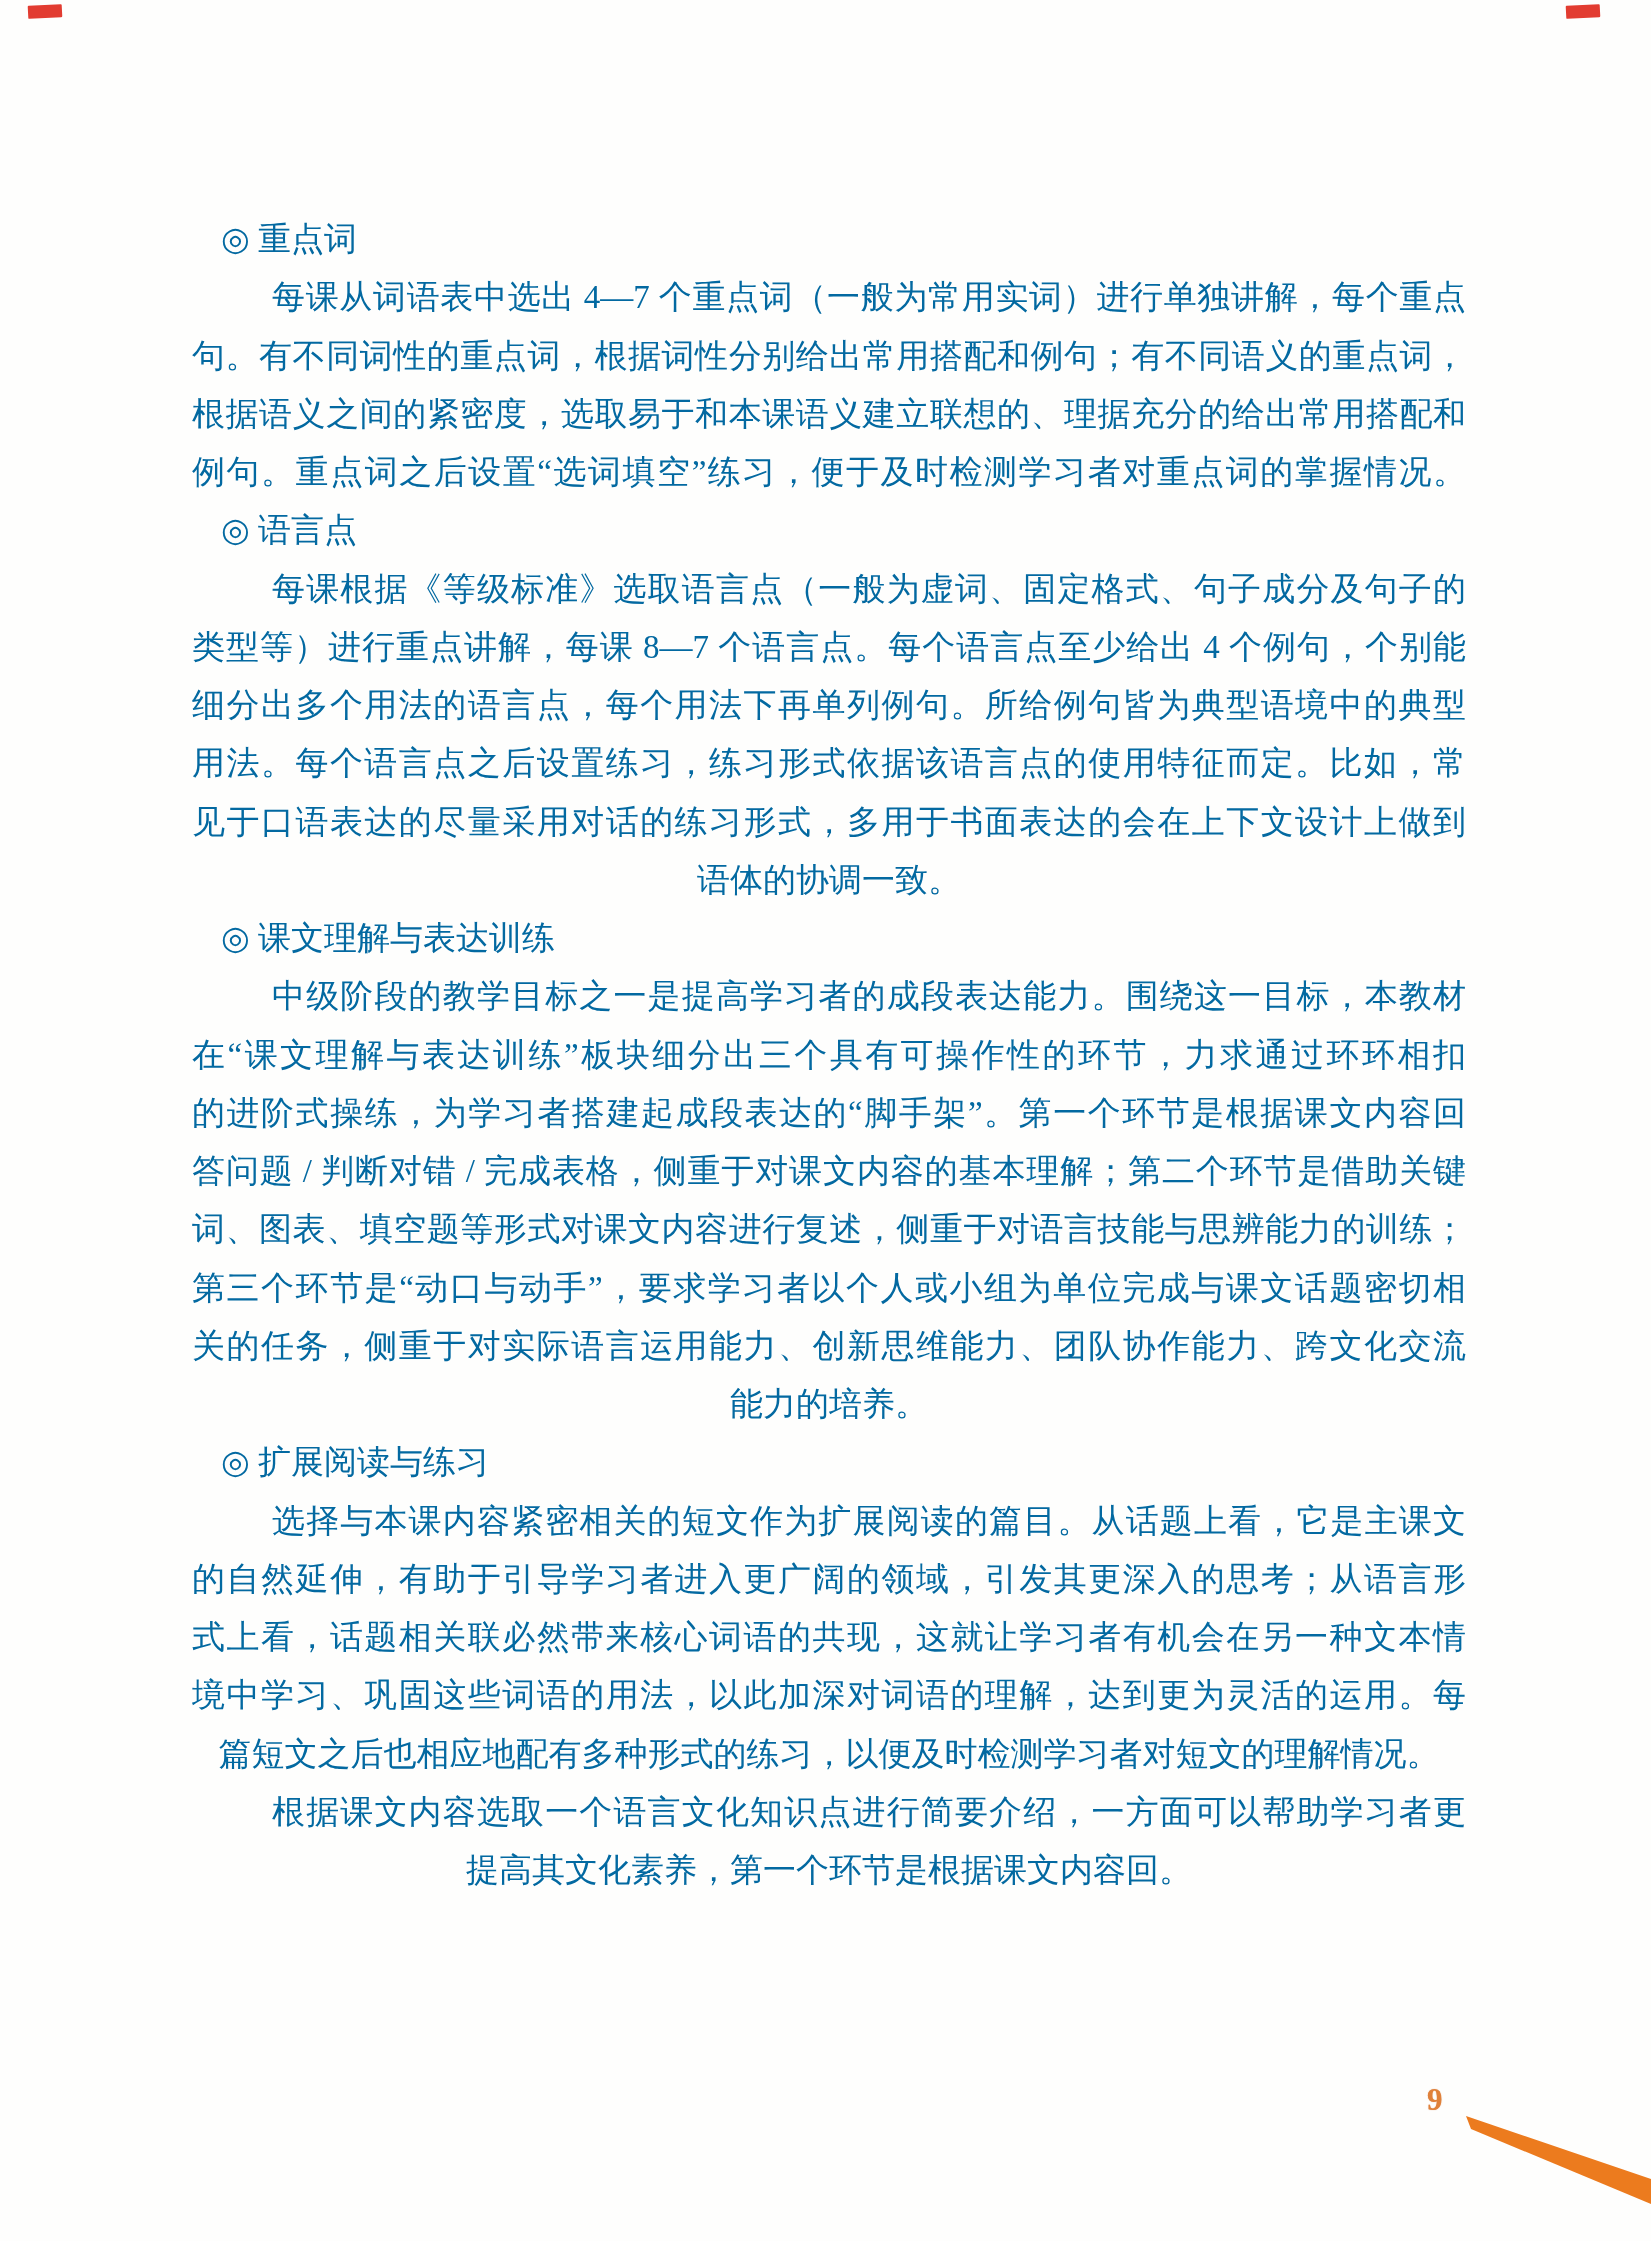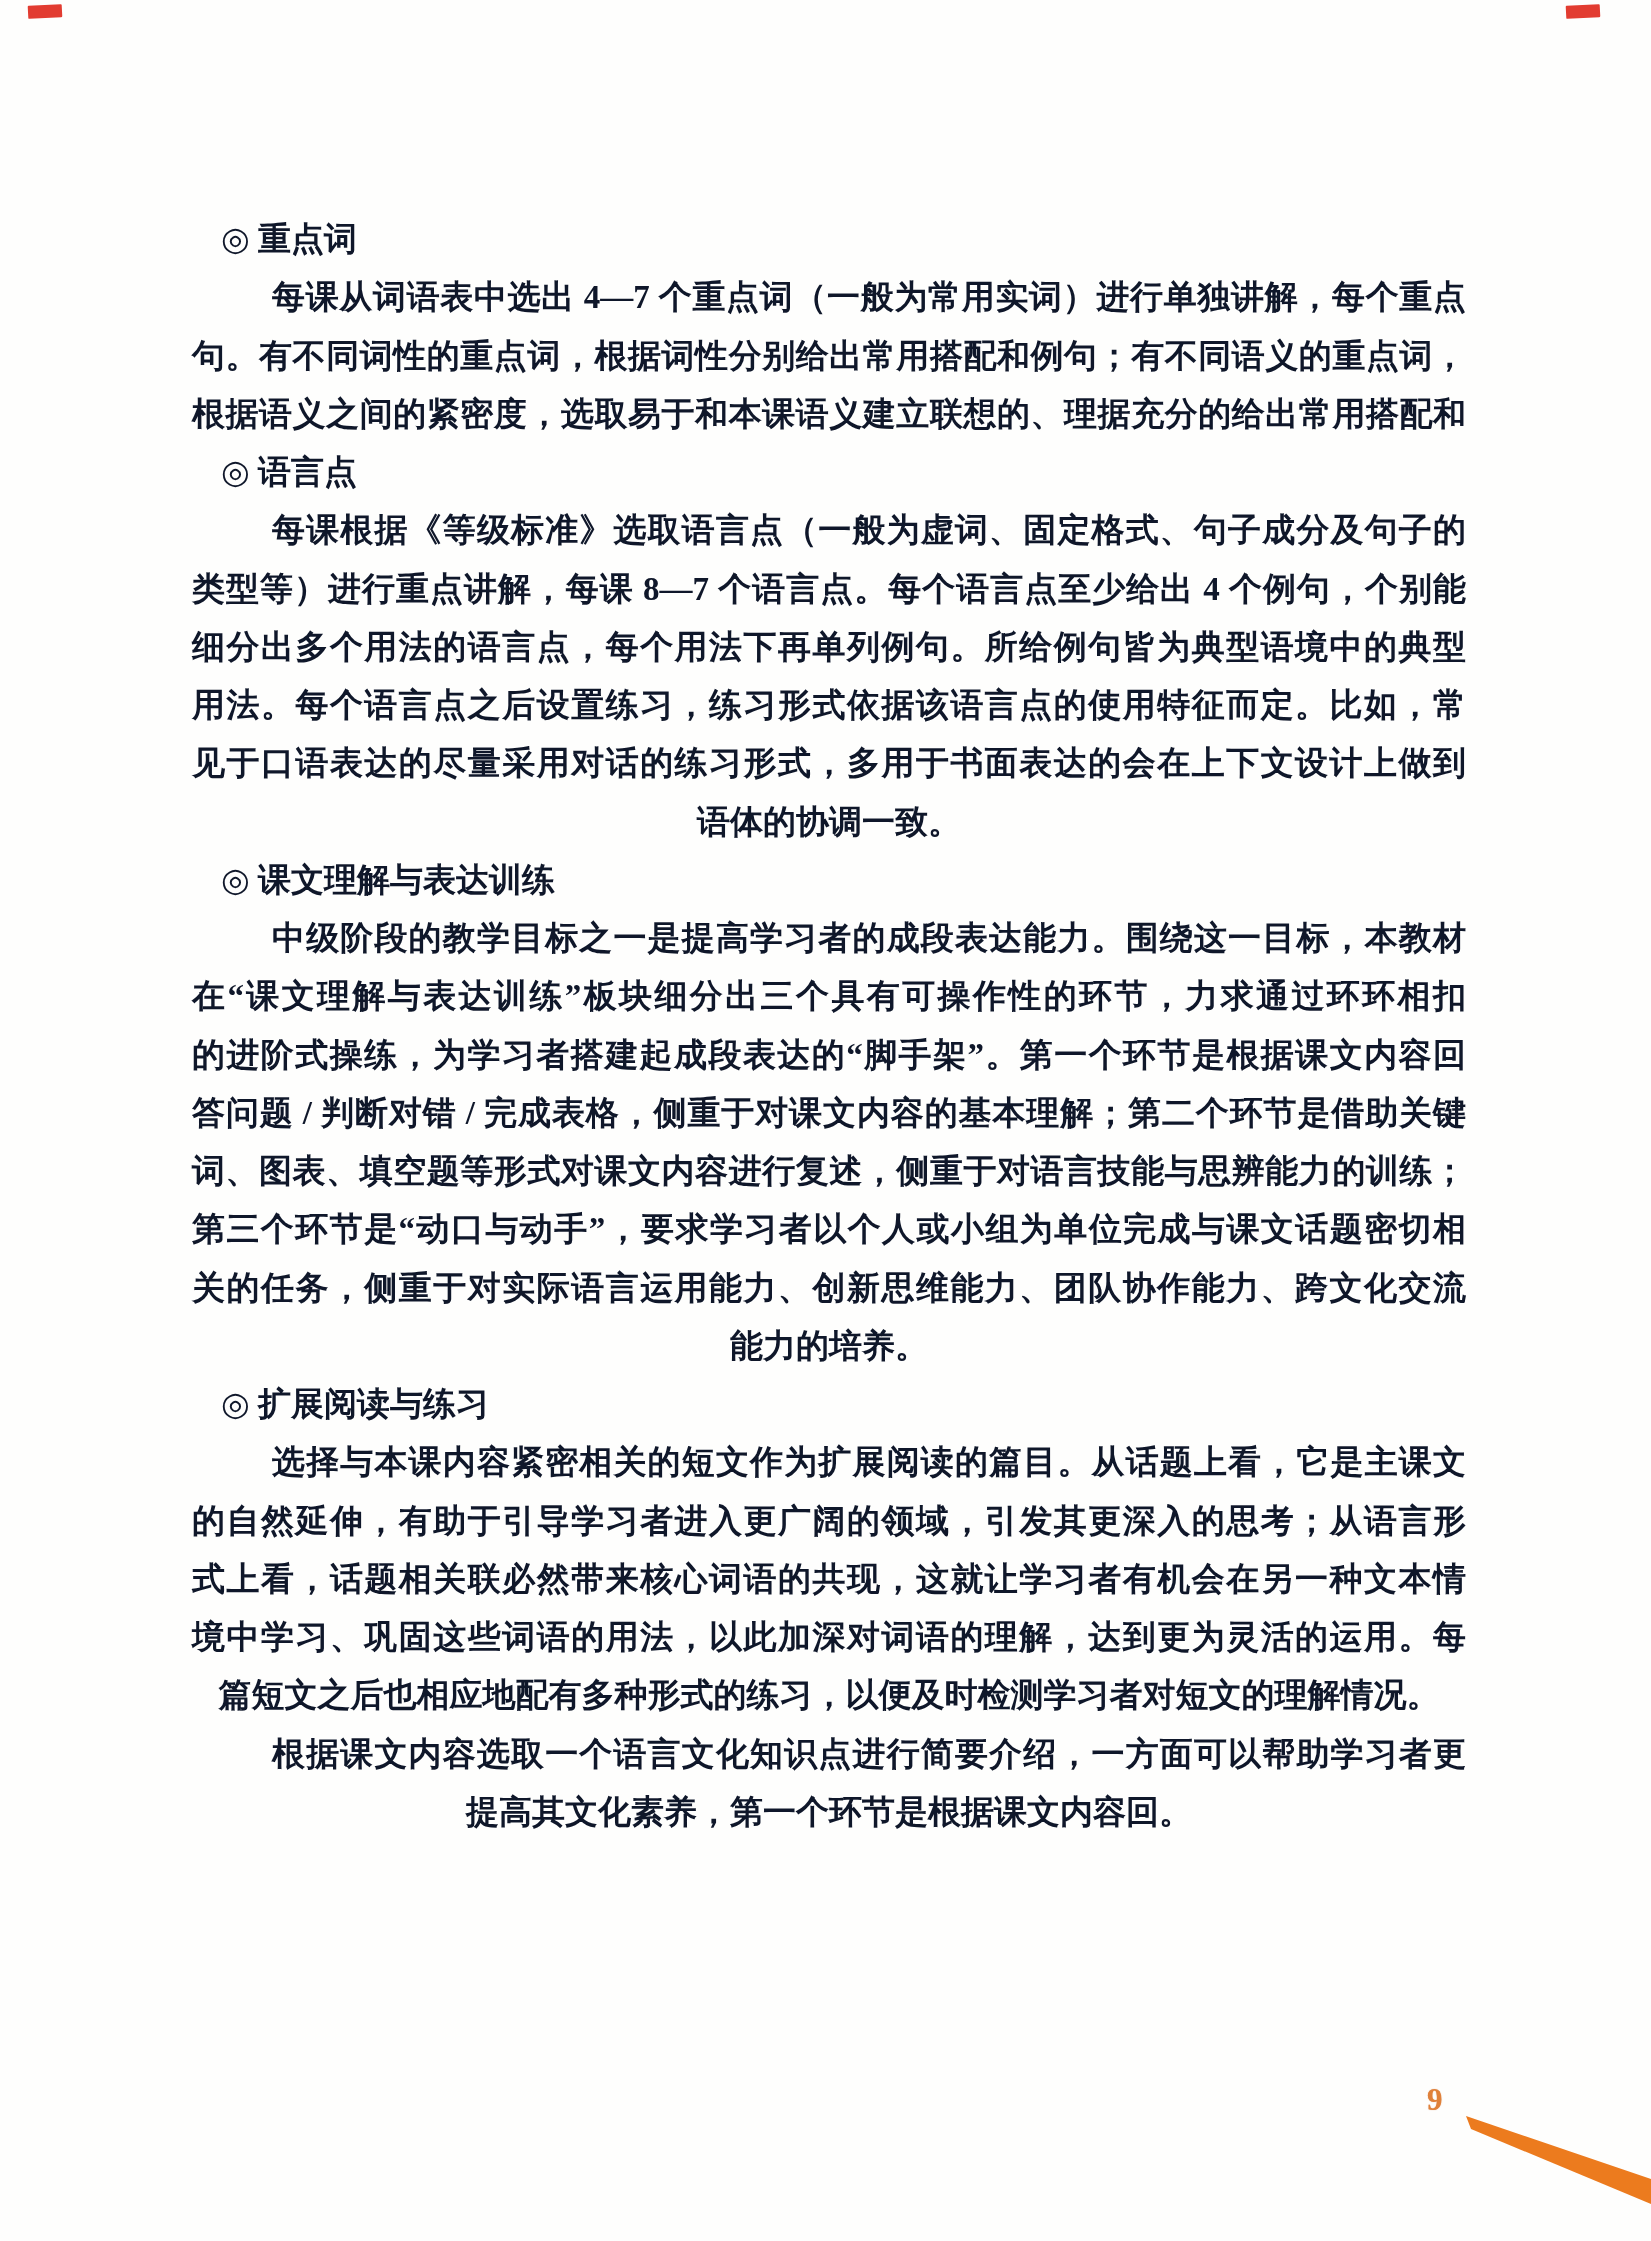--- a/index.html
+++ b/index.html
@@ -13,22 +13,21 @@
     background:#fefefdl;background-color:#fefefd;
     overflow:hidden;
     color:#2d2a28;
   }
   
   .text-block{
     position:absolute;left:192px;top:210px;width:1274px;
   }
   .line{
     height:58.25px;line-height:58.25px;font-size:33px;
-    color:#0f172a;
-    font-weight:bold;
+    color:#0369a1;
     -webkit-font-smoothing:antialiased;
   }
   .line.header{padding-left:29px;text-align:left;}
   .line.first{text-indent:80px;text-align:justify;text-align-last:justify;}
   .line.body{text-align:justify;text-align-last:justify;}
   .line.last{text-align:center;}
   
   .page-num{
     position:absolute;left:1427px;top:2082px;
     font-size:31px;font-weight:bold;color:#e0813a;
@@ -51,20 +50,21 @@
 <div class="page">
 
   <div class="mark left"></div>
   <div class="mark right"></div>
 
   <div class="text-block">
       <div class="line header">◎ 重点词</div>
       <div class="line first">每课从词语表中选出 4—7 个重点词（一般为常用实词）进行单独讲解，每个重点</div>
       <div class="line body">句。有不同词性的重点词，根据词性分别给出常用搭配和例句；有不同语义的重点词，</div>
       <div class="line body">根据语义之间的紧密度，选取易于和本课语义建立联想的、理据充分的给出常用搭配和</div>
+      <div class="line body">例句。重点词之后设置“选词填空”练习，便于及时检测学习者对重点词的掌握情况。</div>
       <div class="line header">◎ 语言点</div>
       <div class="line first">每课根据《等级标准》选取语言点（一般为虚词、固定格式、句子成分及句子的</div>
       <div class="line body">类型等）进行重点讲解，每课 8—7 个语言点。每个语言点至少给出 4 个例句，个别能</div>
       <div class="line body">细分出多个用法的语言点，每个用法下再单列例句。所给例句皆为典型语境中的典型</div>
       <div class="line body">用法。每个语言点之后设置练习，练习形式依据该语言点的使用特征而定。比如，常</div>
       <div class="line body">见于口语表达的尽量采用对话的练习形式，多用于书面表达的会在上下文设计上做到</div>
       <div class="line last">语体的协调一致。</div>
       <div class="line header">◎ 课文理解与表达训练</div>
       <div class="line first">中级阶段的教学目标之一是提高学习者的成段表达能力。围绕这一目标，本教材</div>
       <div class="line body">在“课文理解与表达训练”板块细分出三个具有可操作性的环节，力求通过环环相扣</div>

